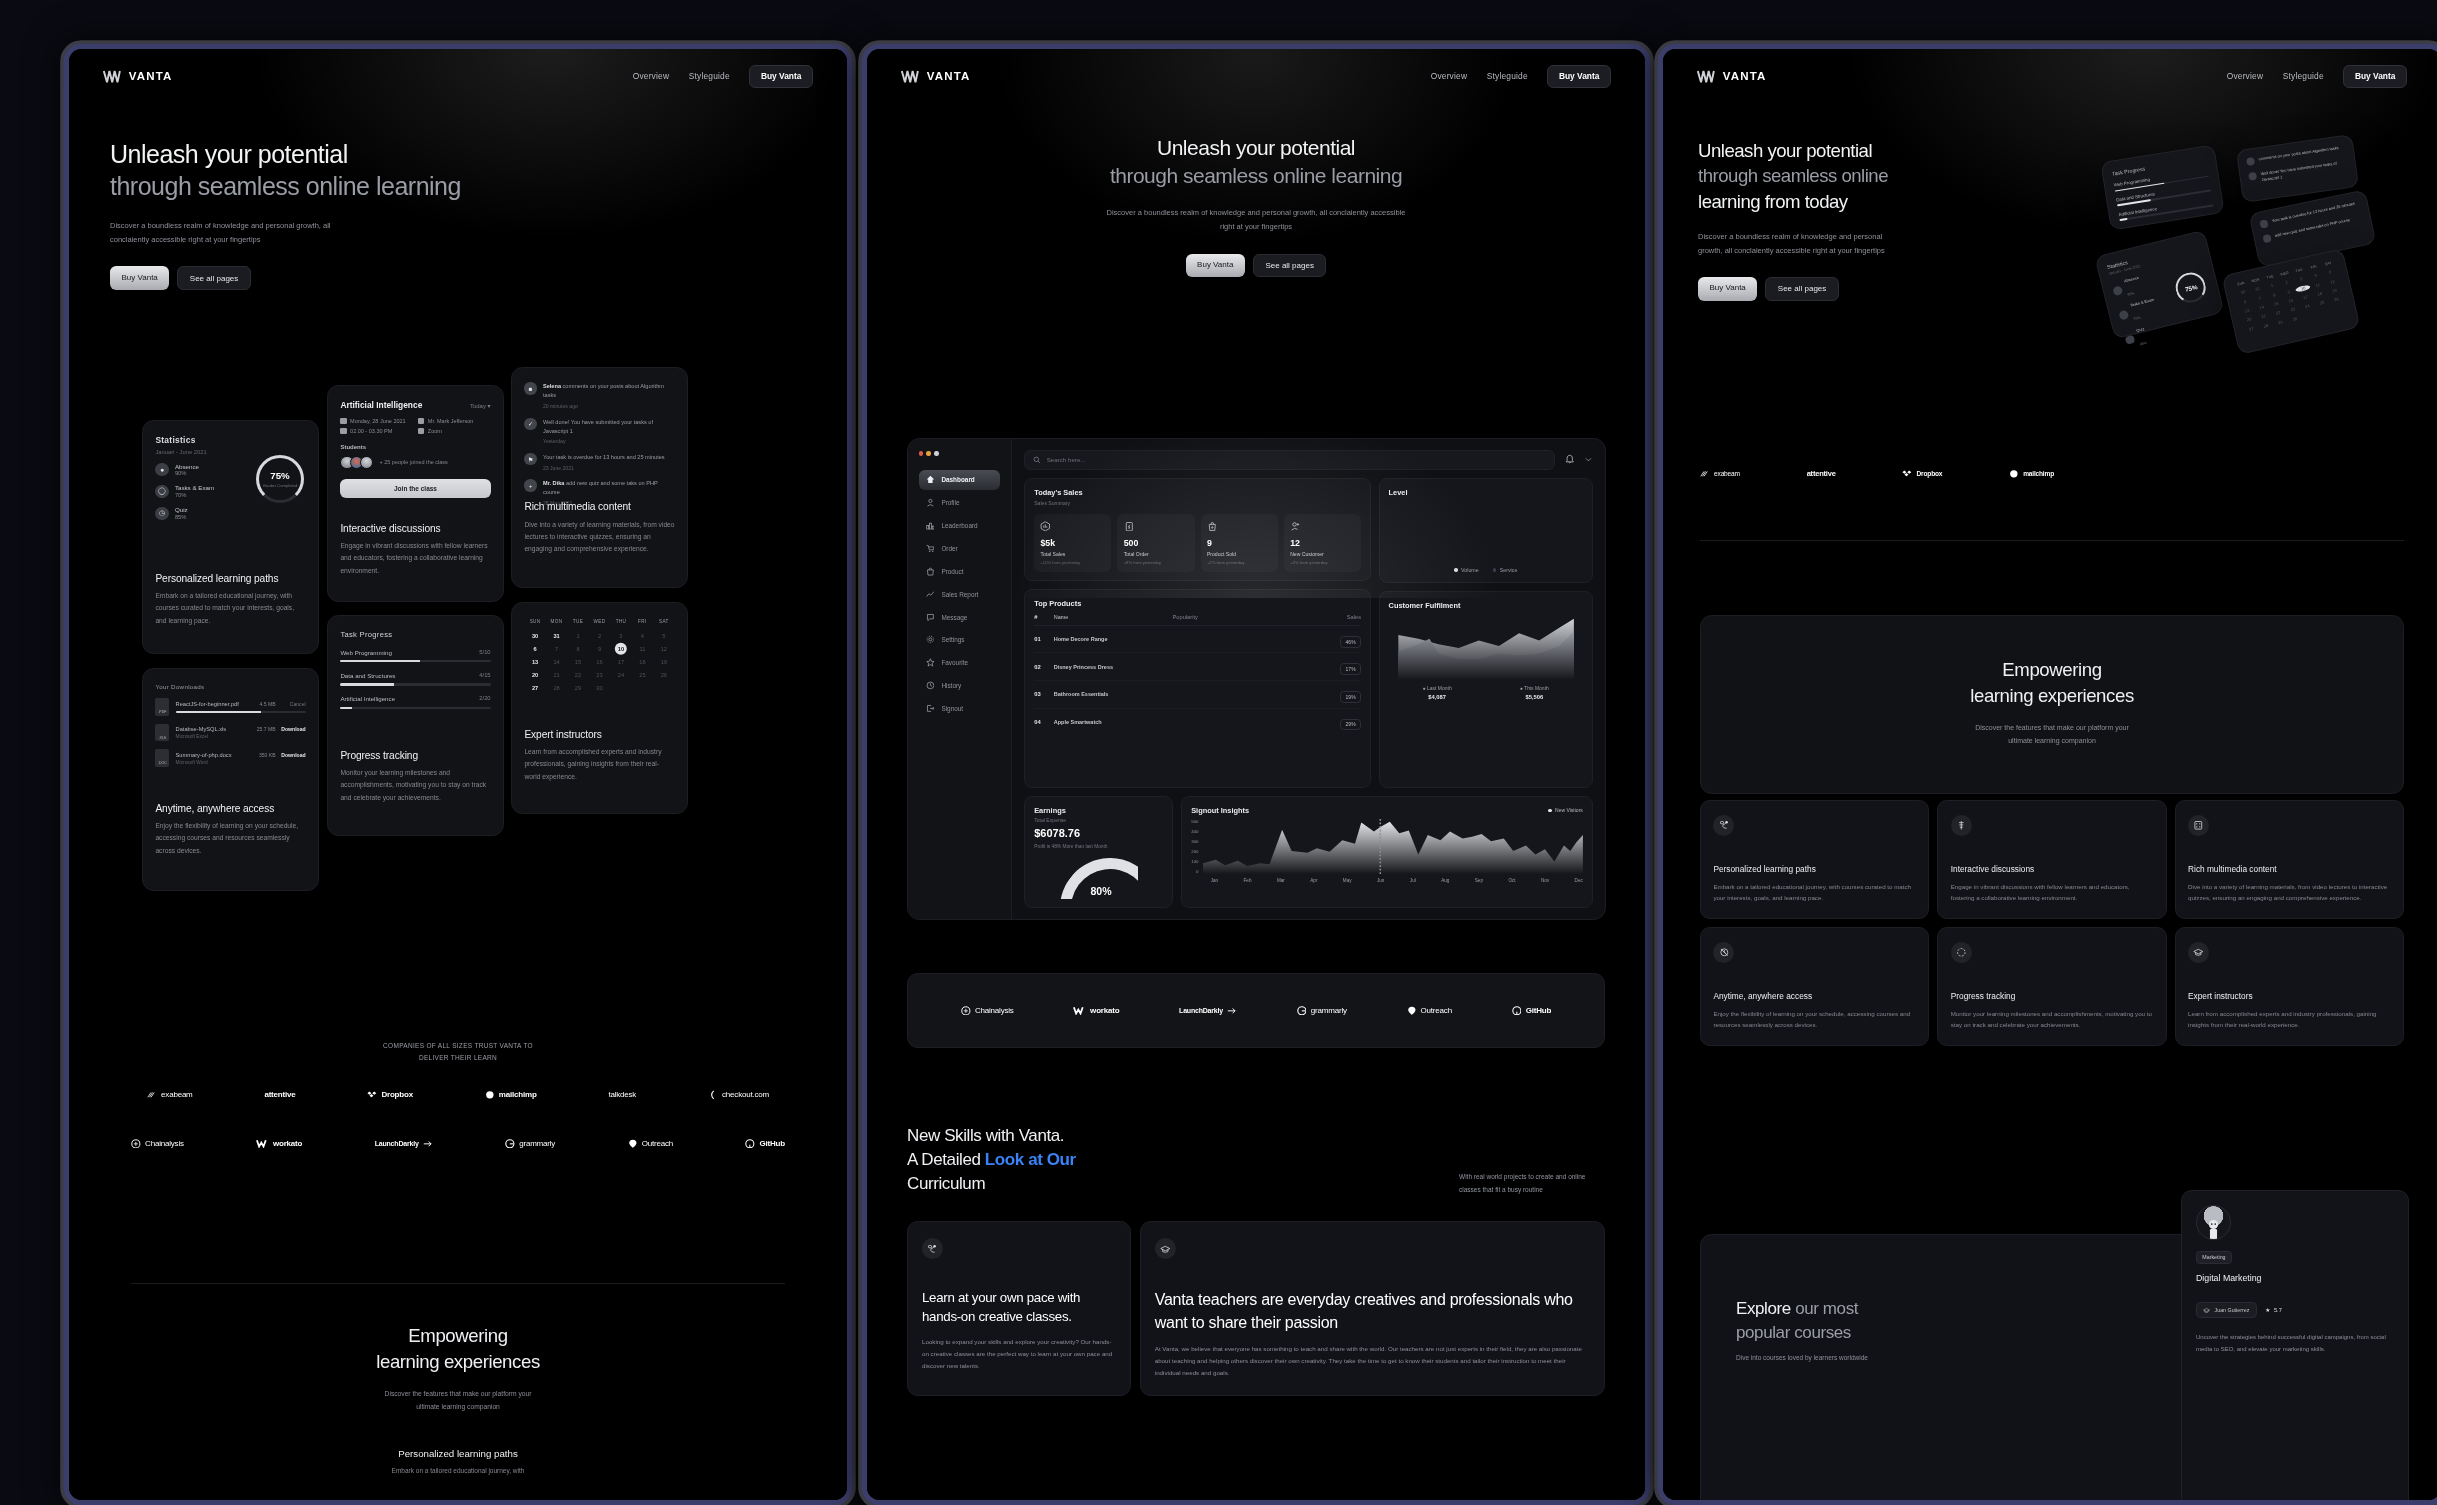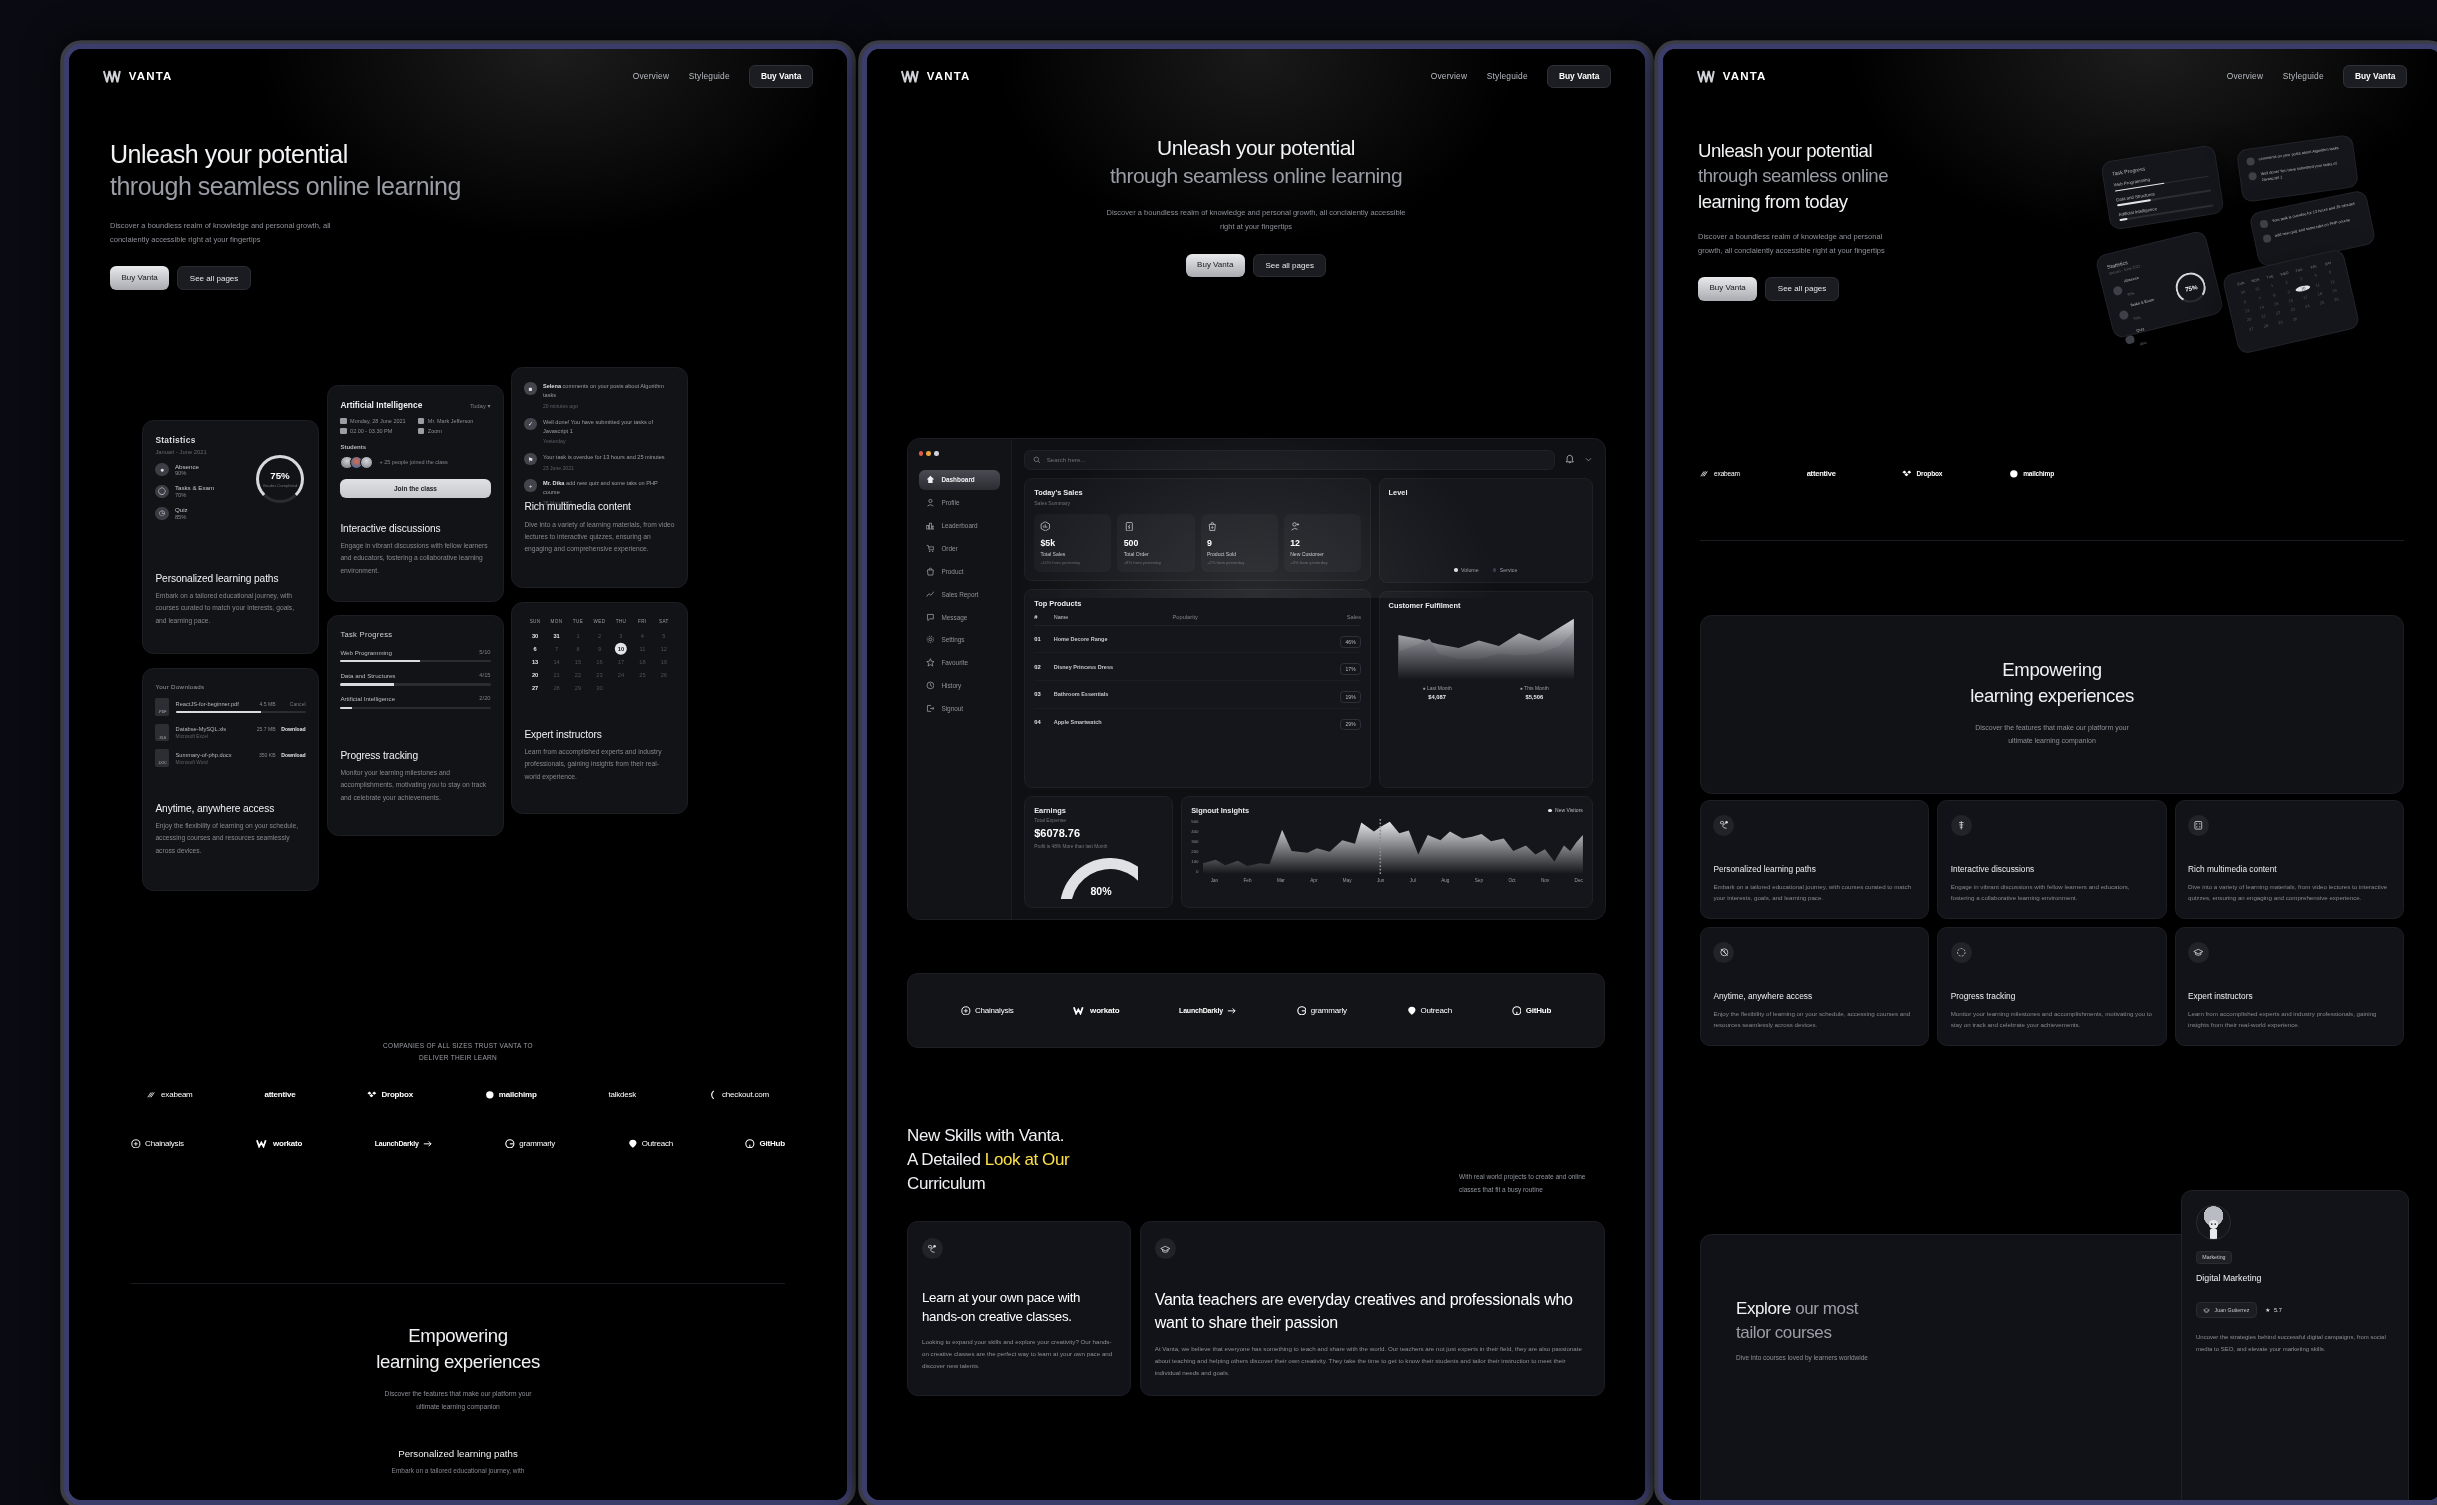--- a/index.html
+++ b/index.html
@@ -258,21 +258,21 @@
   .empower h2{color:#eff0f3;font-size:18.6px;font-weight:400;line-height:1.38;letter-spacing:-0.4px;}
   .empower p{color:#8d9098;font-size:7px;line-height:1.9;margin-top:12.4px;}
   .fgrid{display:grid;grid-template-columns:repeat(3,1fr);gap:8px;margin-top:8px;}
   .fcard{background:#121318;border:0.9px solid #1e1f25;border-radius:9.7px;padding:14px 12.4px;}
   .ficon{width:21px;height:21px;border-radius:50%;background:#212329;display:flex;align-items:center;justify-content:center;color:#e3e5e9;}
   .fcard h4{color:#eff0f3;font-size:8.3px;font-weight:500;margin-top:28px;}
   .fcard p{color:#85888f;font-size:6.2px;line-height:1.85;margin-top:7px;}
 
   
   .curr-h{color:#f0f1f4;font-size:17px;line-height:1.42;font-weight:400;letter-spacing:-0.4px;}
-  .curr-h .dim{color:#fde047;}
+  .curr-h .dim{color:#3b82f6;font-weight:bold;}
   .curr-note{color:#9296a0;font-size:6.5px;line-height:1.95;max-width:146px;}
   .ccard{background:#121318;border:0.9px solid #1e1f25;border-radius:10.6px;padding:16px 14px;}
   .ccard h3{color:#fff;font-weight:400;letter-spacing:-0.3px;}
   .ccard p{color:#8c8f97;font-size:6.2px;line-height:1.95;margin-top:8.8px;}
 
   
   .float-wrap{position:absolute;right:-8.8px;top:97px;width:354px;height:283px;}
   .fl{position:absolute;background:#15161b;border:0.9px solid #23242b;border-radius:10.6px;
       box-shadow:0 16px 35px rgba(0,0,0,.7);}
   .mini-t{color:#b9bcc1;font-size:5.3px;}
@@ -1364,21 +1364,21 @@
               </div>
             <h4>Expert instructors</h4>
             <p>Learn from accomplished experts and industry professionals, gaining insights from their real-world experience.</p>
           </div>
         </div>
       </div>
 
       <div class="explore" style="position:absolute;left:37px;right:37px;top:1185px;height:283px;padding:62px 35px;">
         <h2>
           <span>Explore</span><span class="dim"> our most</span><br>
-          <span class="dim">tailor courses</span>
+          <span class="dim">popular courses</span>
         </h2>
         <p>Dive into courses loved by learners worldwide</p>
       </div>
 
       <div class="coursecard" style="right:32px;top:1141px;width:228px;height:336px;">
         <div class="avatar-big">
           <svg width="23" height="26.5" viewBox="0 0 26 30">
             <ellipse cx="13" cy="9" rx="8" ry="6" fill="#b9bcc2"></ellipse>
             <circle cx="13" cy="13" r="5.2" fill="#e7e9ec"></circle>
             <circle cx="11" cy="12.5" r="1" fill="#2a2b31"></circle>

